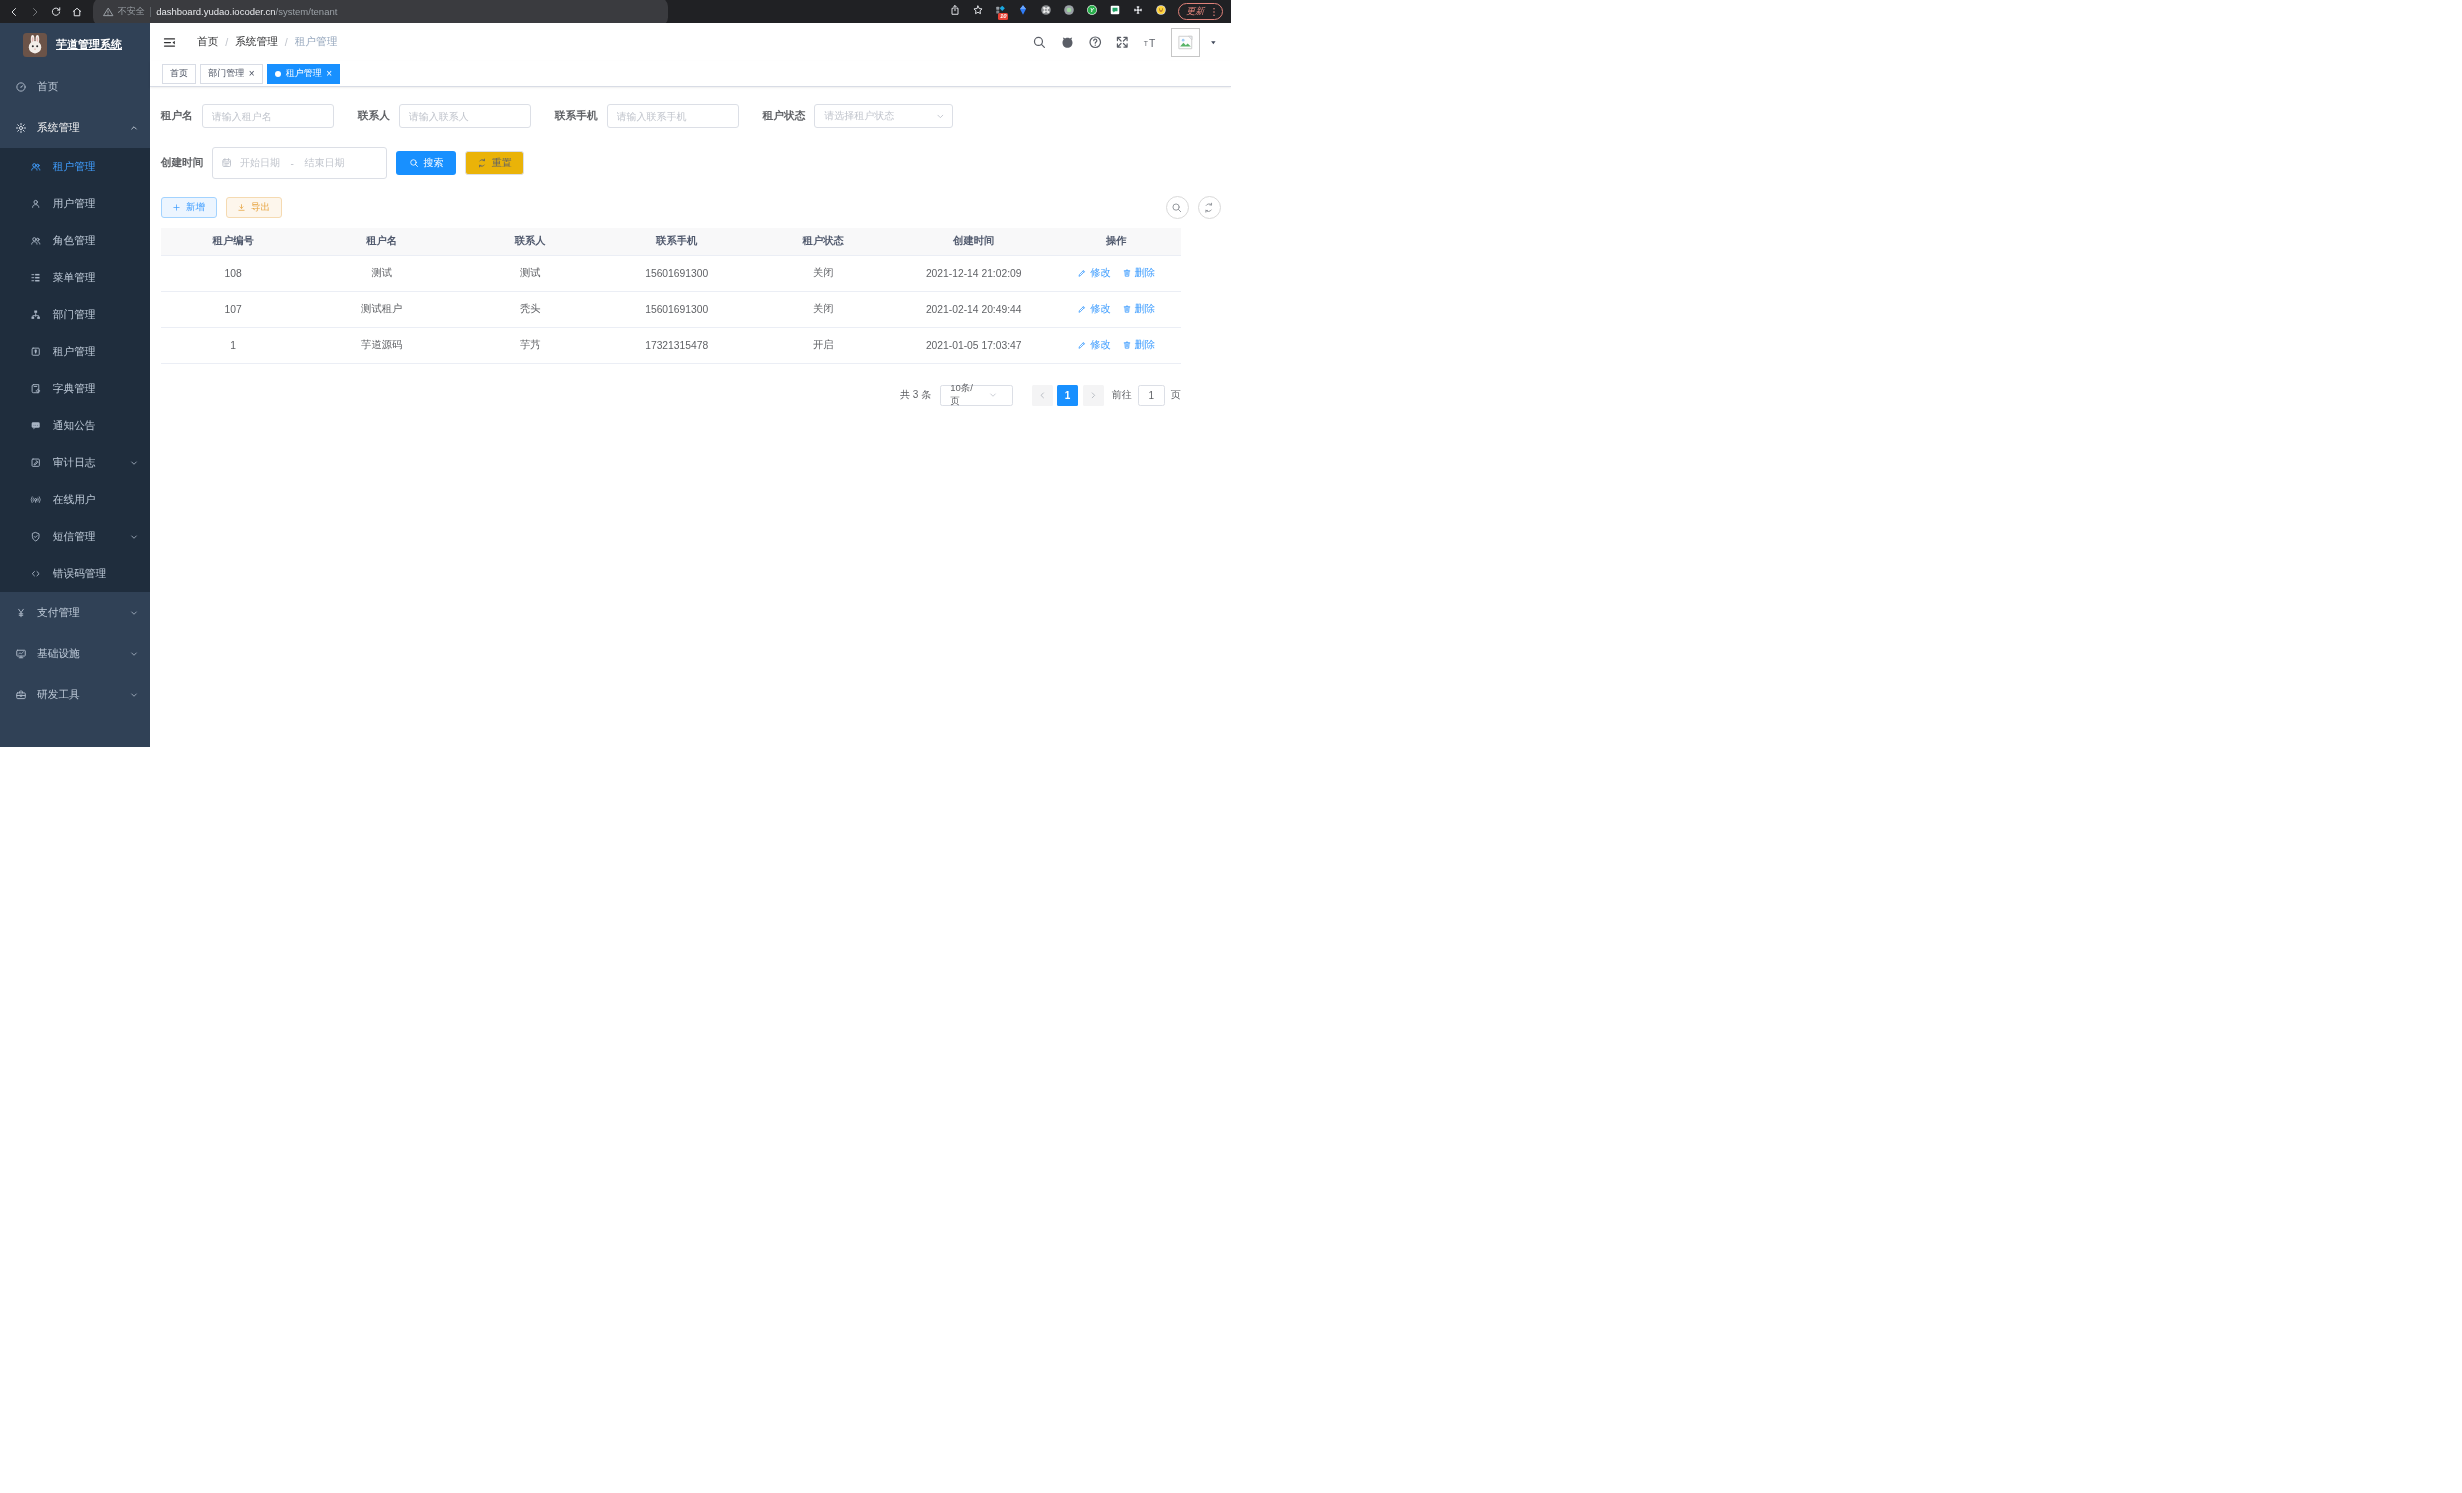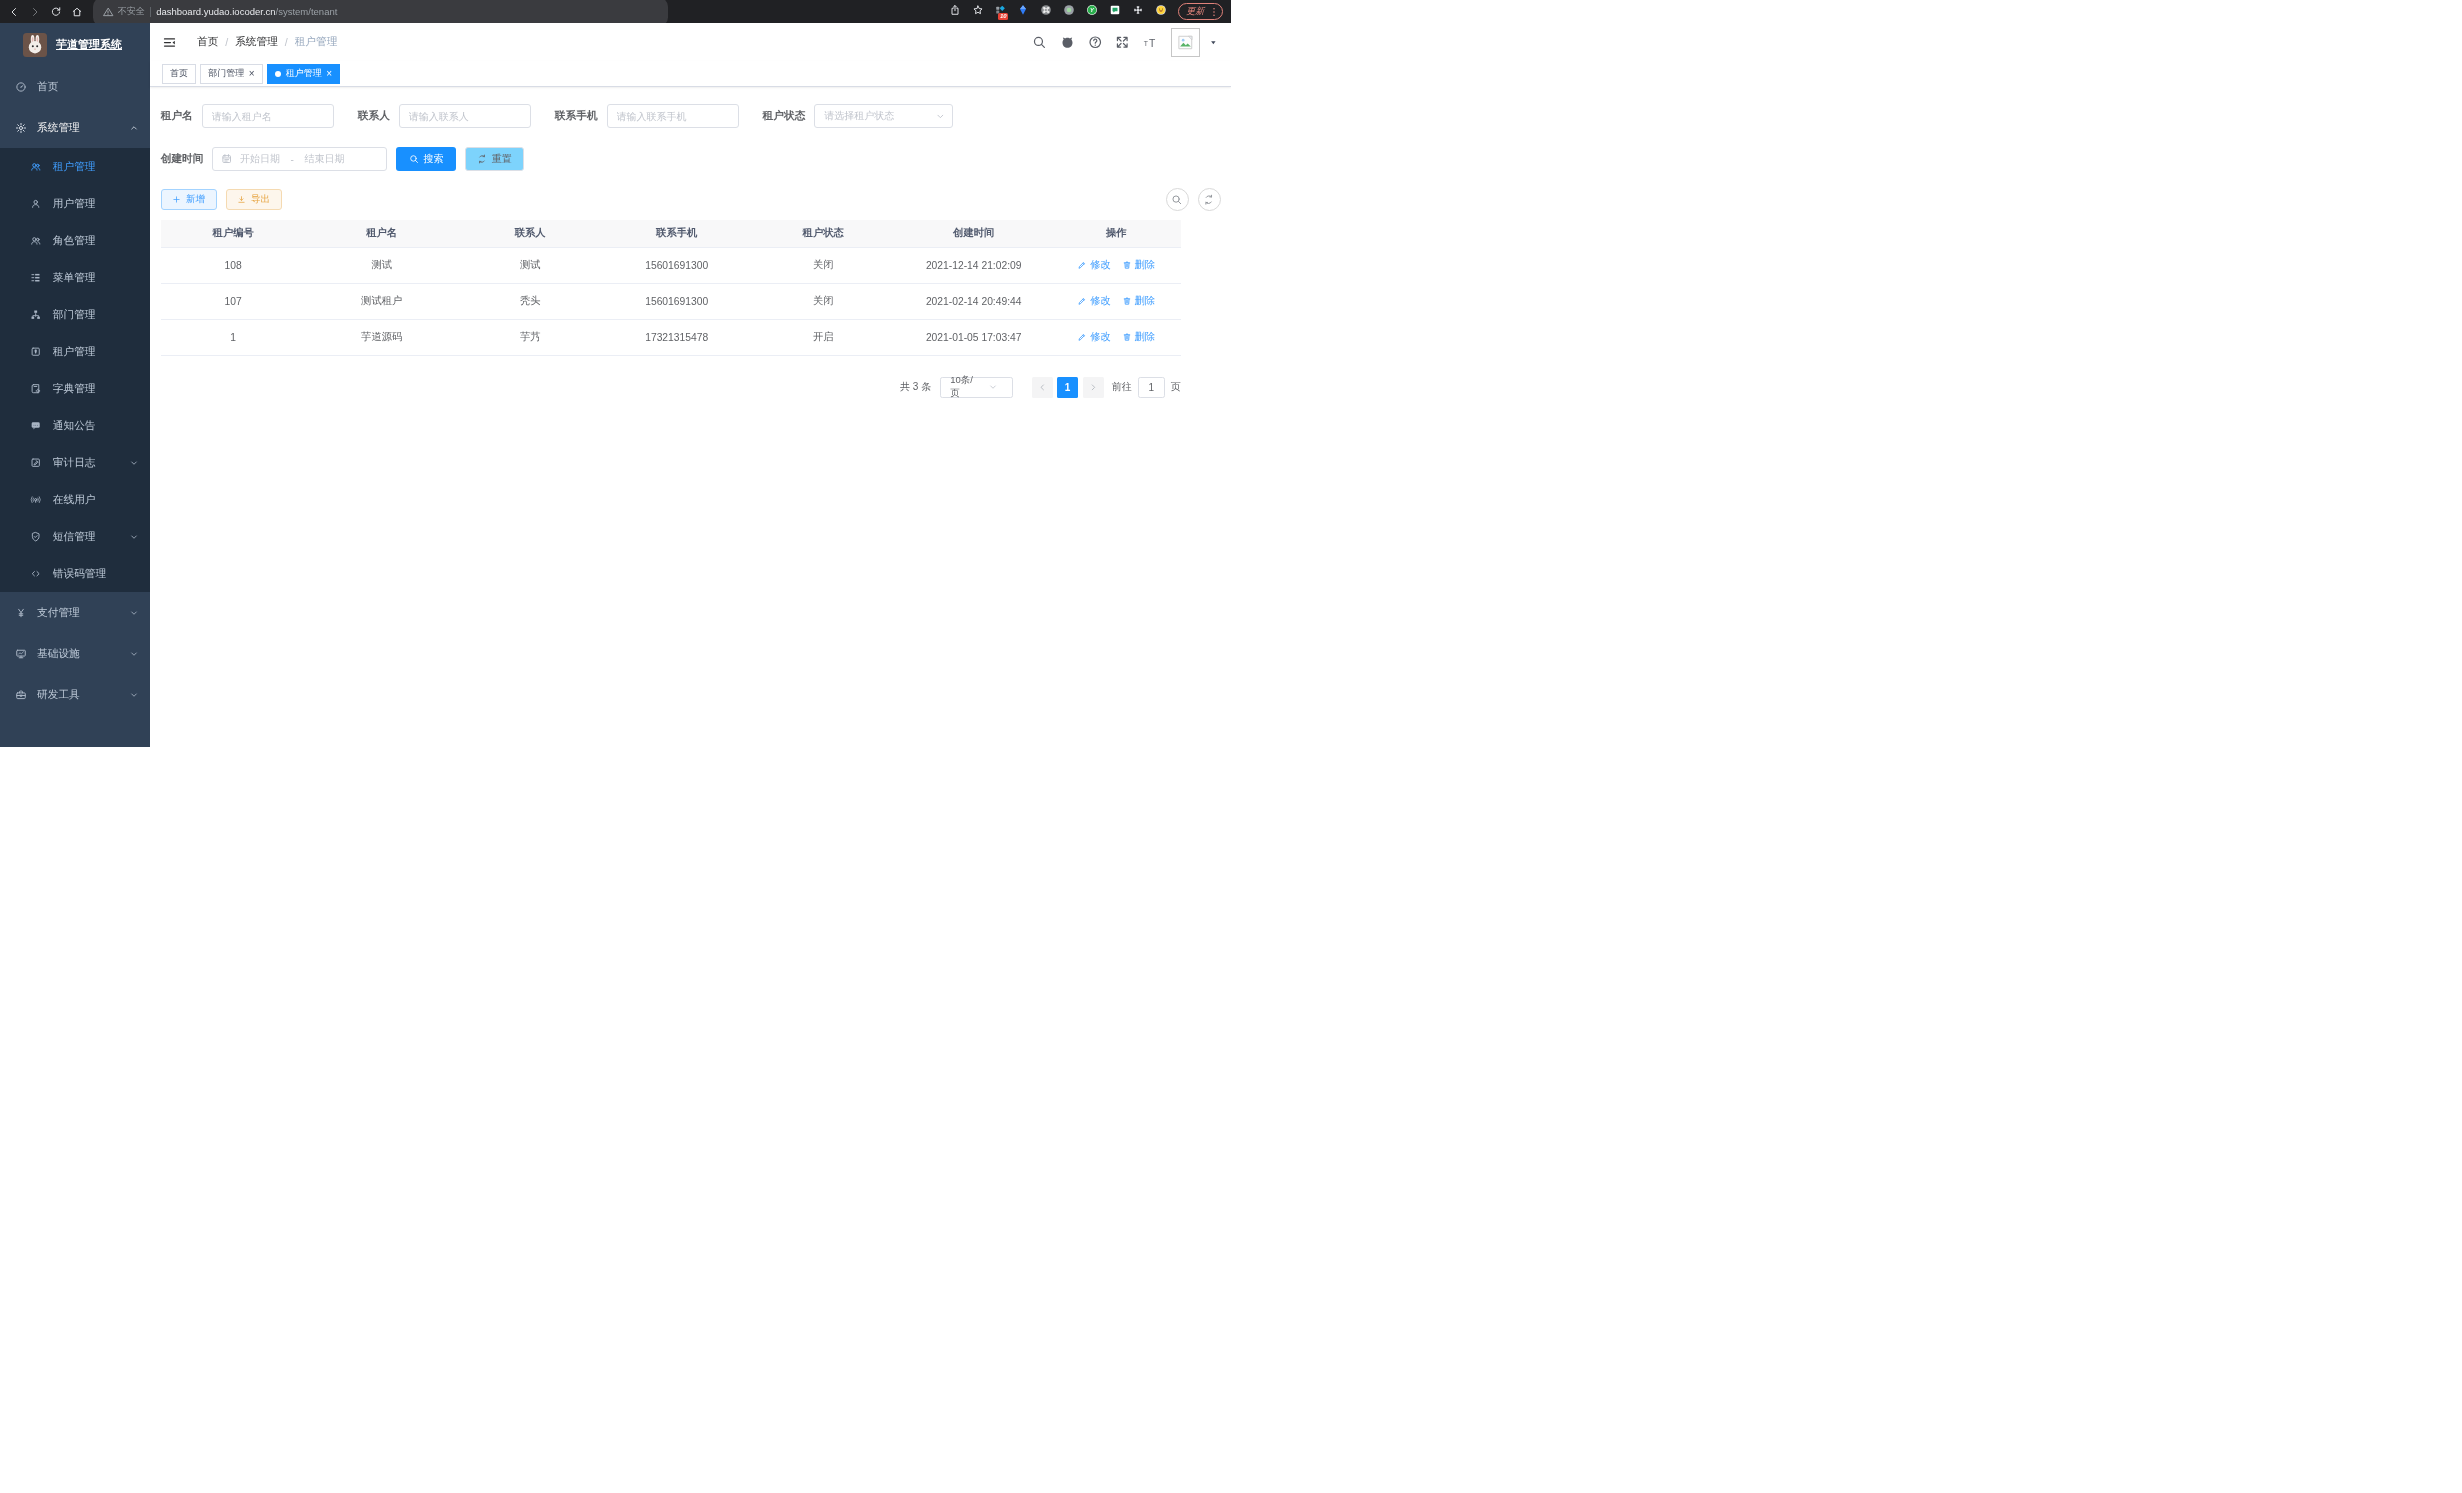--- a/index.html
+++ b/index.html
@@ -61,26 +61,26 @@
   .content { flex:1; padding:17px 10.7px 0 10.7px; overflow:hidden; }
   .filter-row { display:flex; align-items:center; }
   .filter-row.r1 { margin-bottom:19px; }
   .f-group { display:flex; align-items:center; margin-right:24px; }
   .f-label { font-size:10.7px; font-weight:700; color:#606266; margin-right:9px; white-space:nowrap; }
   .f-input { width:132px; height:24px; border:0.8px solid #dcdfe6; border-radius:3px; padding:0 9px; font-size:10px; color:#606266; outline:none; font-family:inherit; }
   .f-input::placeholder { color:#c0c4cc; }
   .f-select { width:139px; height:24px; border:0.8px solid #dcdfe6; border-radius:3px; display:flex; align-items:center; padding:0 7px 0 9px; cursor:pointer; }
   .f-select .ph { flex:1; font-size:10px; color:#c0c4cc; }
   .f-select .i, .date-range .i { color:#c0c4cc; }
-  .date-range { width:175px; height:24px; border:0.8px solid #dcdfe6; border-radius:3px; display:flex; align-items:center; padding:0 7.6px; gap:7.6px; cursor:pointer; }
+  .date-range { width:175px; height:32px; border:0.8px solid #dcdfe6; border-radius:3px; display:flex; align-items:center; padding:0 7.6px; gap:7.6px; cursor:pointer; }
   .date-range .ph { font-size:10px; color:#c0c4cc; }
   .date-range .dash { font-size:10px; color:#c0c4cc; padding:0 3px; }
   .btn { height:24px; border-radius:3px; border:0.8px solid transparent; font-size:10px; display:inline-flex; align-items:center; gap:4.6px; padding:0 11.4px; cursor:pointer; font-family:inherit; white-space:nowrap; }
   .btn-primary { background:#1890ff; color:#fff; margin-left:9px; }
-  .btn-plain { background:#7dd3fc; border-color:#dcdfe6; color:#606266; margin-left:9px; }
+  .btn-plain { background:#eab308; border-color:#dcdfe6; color:#606266; margin-left:9px; }
   .btn-sm { height:21px; font-size:9.5px; padding:0 10.7px; }
   .btn-add { background:#ecf5ff; border-color:#a3d3ff; color:#409eff; }
   .btn-export { background:#fdf6ec; border-color:#f5dab1; color:#e6a23c; margin-left:9px; }
 
   .action-row { display:flex; align-items:center; margin-top:17px; margin-bottom:9px; width:1060px; }
   .tool-circles { margin-left:auto; display:flex; gap:9px; }
   .circle-btn { width:23px; height:23px; border-radius:50%; border:0.8px solid #d9d9d9; background:#fff; color:#8f9399; display:flex; align-items:center; justify-content:center; cursor:pointer; }
 
   table.grid { width:1020px; border-collapse:collapse; table-layout:fixed; }
   table.grid th { height:27px; background:#f8f8f9; color:#515a6e; font-size:10.3px; font-weight:bold; text-align:center; border-bottom:0.8px solid #ebeef5; }

